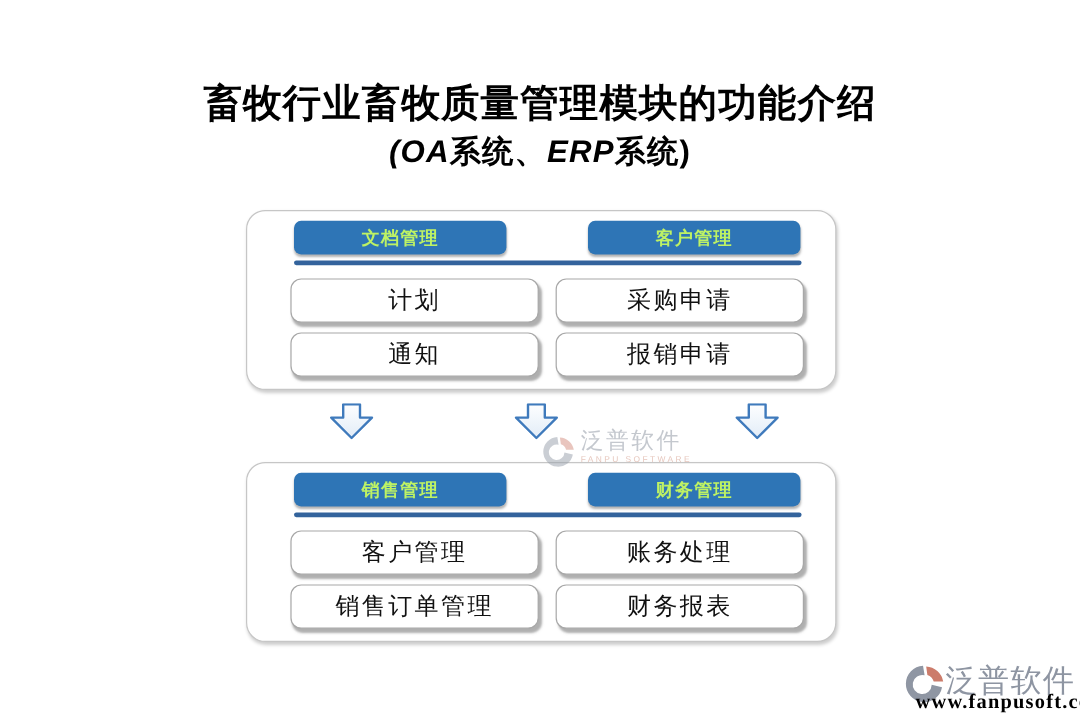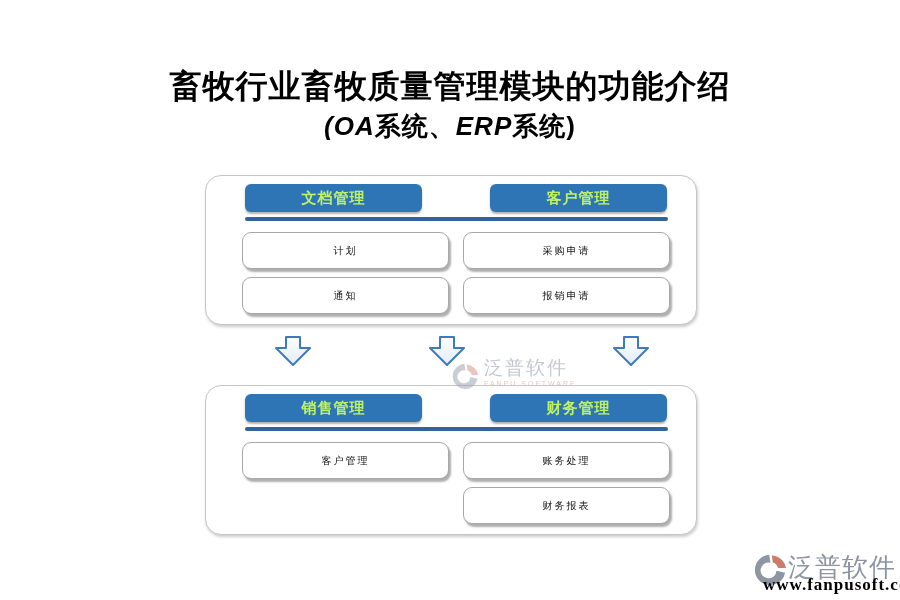--- a/index.html
+++ b/index.html
@@ -36,21 +36,21 @@
   .sepline{
     position:absolute;left:39px;top:41px;width:423px;height:4px;
     background:#33639c;border-radius:2px;
   }
 
   .itembox{
     position:absolute;width:205px;height:35px;background:#fff;
     border:1px solid #a8a8a8;border-radius:9px;
     box-shadow:2px 3px 2px rgba(110,110,110,0.55);
     display:flex;align-items:center;justify-content:center;
-    font-size:10px;color:#111;
+    font-size:20px;color:#111;
     font-family:"Liberation Serif", serif;
     letter-spacing:2px;
   }
   .itembox.c1{left:36px;}
   .itembox.c2{left:257px;}
   .itembox.r1{top:56px;}
   .itembox.r2{top:101px;}
 
   
   .arrow{position:absolute;top:336px;width:38px;height:31px;}
@@ -113,20 +113,21 @@
   <svg class="arrow a3" viewBox="0 0 38 31">
     <polygon points="12,1 26,1 26,12 36,12 19,29 2,12 12,12" fill="url(#agrad)" stroke="#3f7abc" stroke-width="2" stroke-linejoin="round"></polygon>
   </svg>
 
   <div class="panel bottom">
     <div class="hdr c1">销售管理</div>
     <div class="hdr c2">财务管理</div>
     <div class="sepline"></div>
     <div class="itembox c1 r1">客户管理</div>
     <div class="itembox c2 r1">账务处理</div>
+    <div class="itembox c1 r2">销售订单管理</div>
     <div class="itembox c2 r2">财务报表</div>
   </div>
 
   <div class="wm-center">
     <svg class="logo" viewBox="0 0 100 100">
       <path d="M46,4 A46,46 0 1,0 94,58 L68,52 A24,24 0 1,1 50,28 Z" fill="#9aa1ac"></path>
       <path d="M54,6 A46,46 0 0,1 97,44 L73,44 A24,24 0 0,0 57,27 Z" fill="#d49183"></path>
     </svg>
     <div class="txt">
       <div class="brand">泛普软件</div>

